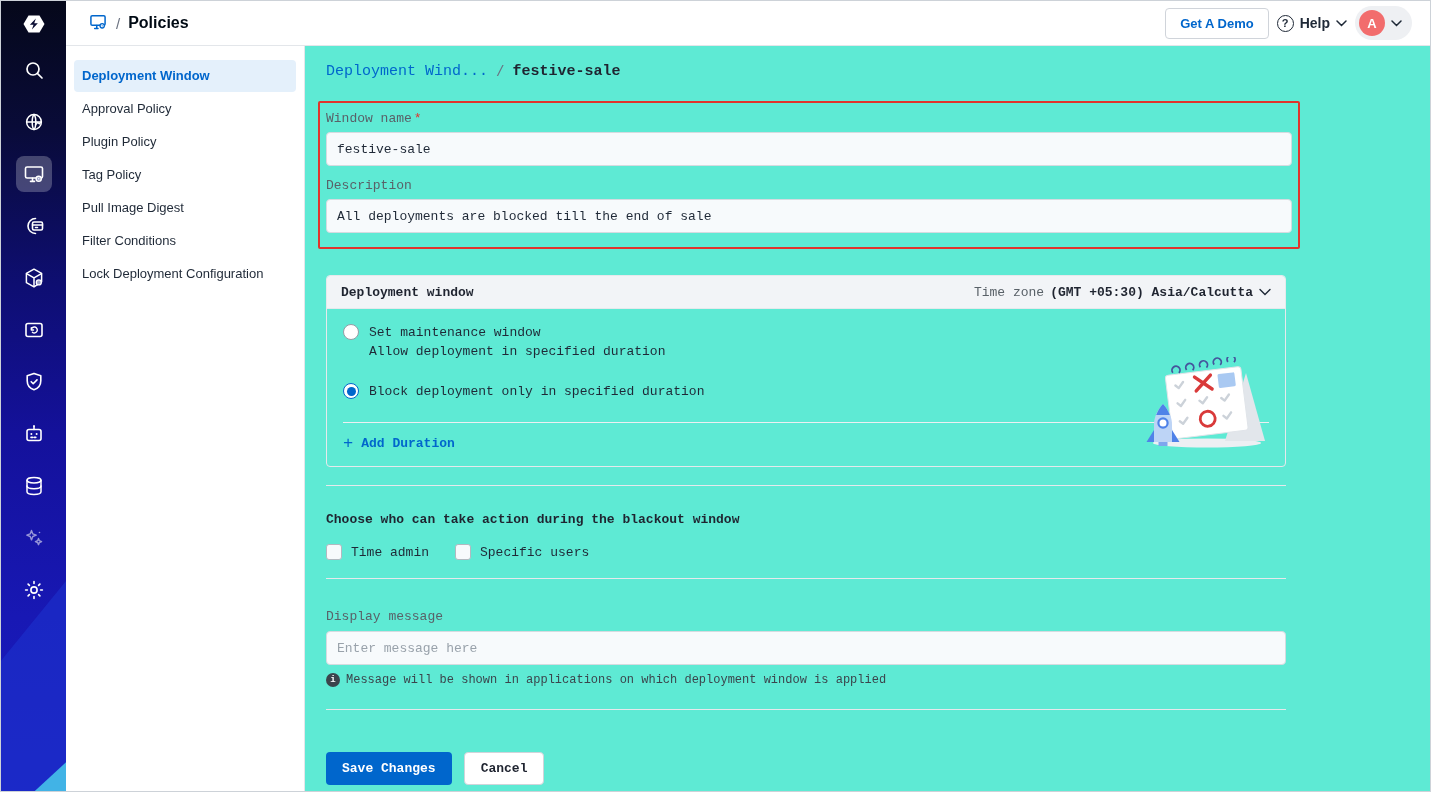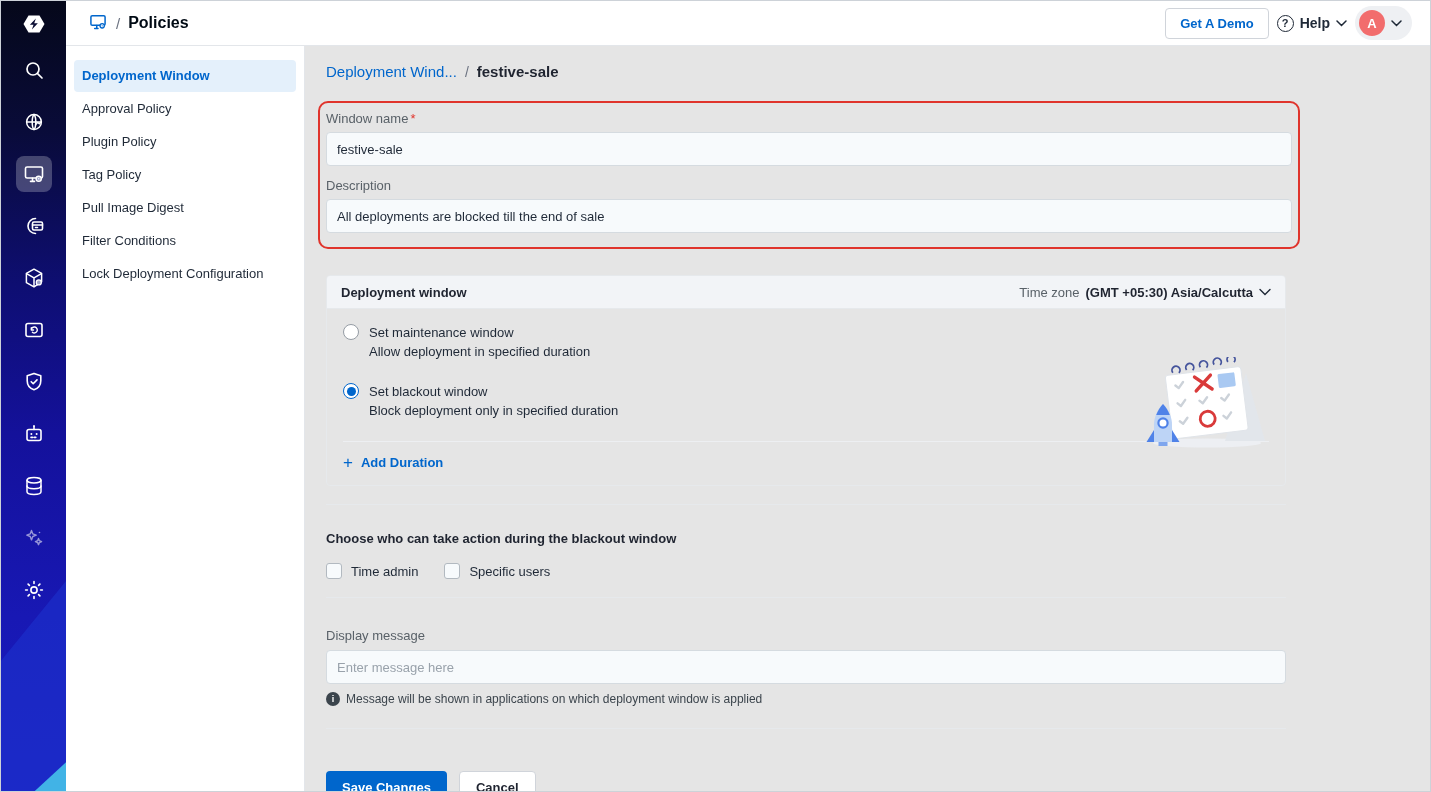--- a/index.html
+++ b/index.html
@@ -55,29 +55,29 @@
 
   
   .leftnav { width: 239px; flex: 0 0 239px; border-right: 1px solid #e3e6ea; padding: 14px 8px 0; background:#fff; }
   .nav-item {
     padding: 8px 8px; border-radius: 4px; color: #1f2937; cursor: pointer; margin-bottom: 1px;
     font-size: 13px; line-height: 16px; white-space: nowrap;
   }
   .nav-item.active { background: #e4f0fb; color: #0066cc; font-weight: 700; }
 
   
-  .main { flex: 1; padding: 17px 12px 0 21px; background:#e5e5e5; overflow:hidden; }
+  .main { flex: 1; padding: 17px 12px 0 21px; background:#5eead4; overflow:hidden;font-family:Liberation Mono, monospace; }
   .main-inner { width: 960px; }
   .main-crumbs { display:flex; align-items:center; gap:8px; margin-bottom: 21px; }
   .main-crumb-parent { color: #0066cc; font-size: 15px; cursor: pointer; }
   .main-crumb-sep { color: #6b7280; font-size: 14px; }
   .main-crumb-current { color: #1f2430; font-size: 15px; font-weight: 700; }
 
   .red-box {
-    border: 2px solid #e0342c; border-radius: 10px;
+    border: 2px solid #e0342c; border-radius: 2px;
     margin: 0 -14px 0 -8px; padding: 8px 6px 14px;
   }
   .field-label { color: #596168; margin-bottom: 6px; }
   .req { color: #e0342c; margin-left: 2px; }
   .text-input {
     width: 100%; height: 34px; background: #f7fafc; border: 1px solid #d5dbe0; border-radius: 4px;
     padding: 0 10px; font-size: 13px; color: #1f2937; font-family: inherit; outline: none;
   }
   .text-input::placeholder { color: #99a2ab; }
   .field-gap { height: 12px; }
@@ -300,21 +300,20 @@
               <div class="radio-row">
                 <span class="radio"></span>
                 <span>
                   <div class="radio-title">Set maintenance window</div>
                   <div class="radio-sub">Allow deployment in specified duration</div>
                 </span>
               </div>
               <div class="radio-row">
                 <span class="radio selected"></span>
                 <span>
-                  <div class="radio-title">Set blackout window</div>
                   <div class="radio-sub">Block deployment only in specified duration</div>
                 </span>
               </div>
 
               <div class="calendar-illus">
                 <svg width="138" height="92" viewBox="0 0 138 92">
                   <ellipse cx="68" cy="86" rx="54" ry="4.5" fill="#edeff3"></ellipse>
                   <path d="M107 16 L126 84 L86 84 Z" fill="#e2e6eb"></path>
                   <g transform="rotate(-7 66 48)">
                     <rect x="30" y="14" width="76" height="64" rx="3" fill="#fff" stroke="#e0e4e9"></rect>

